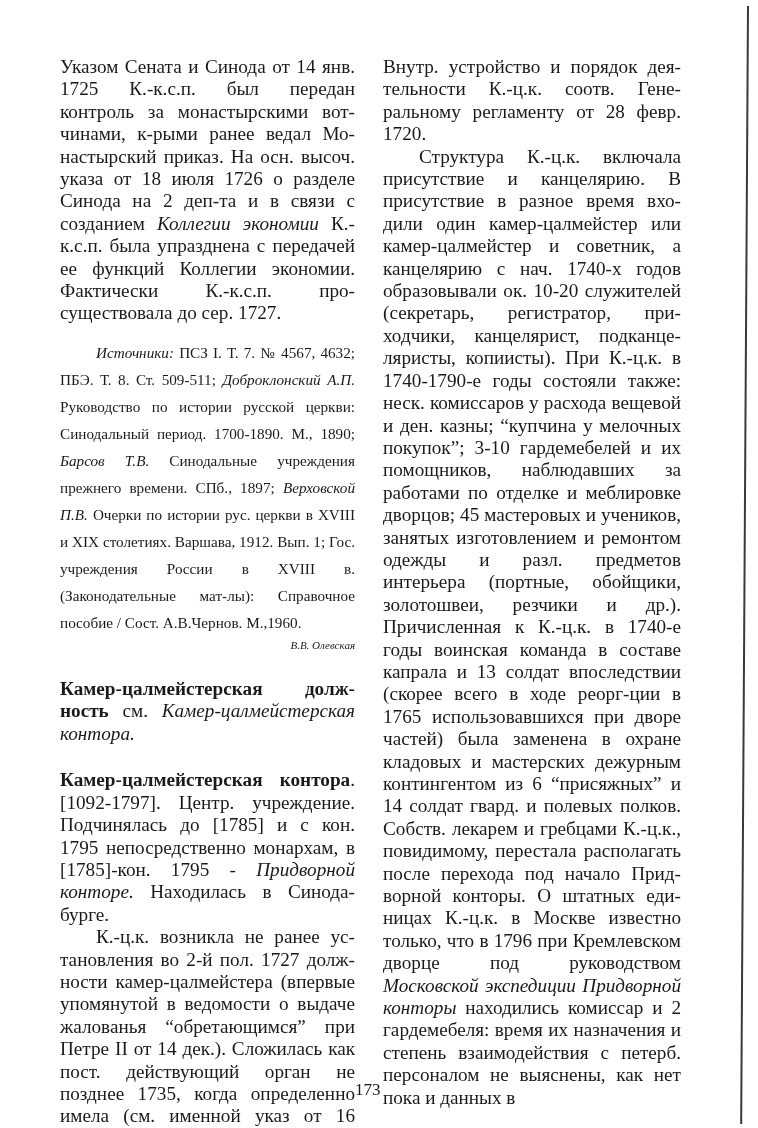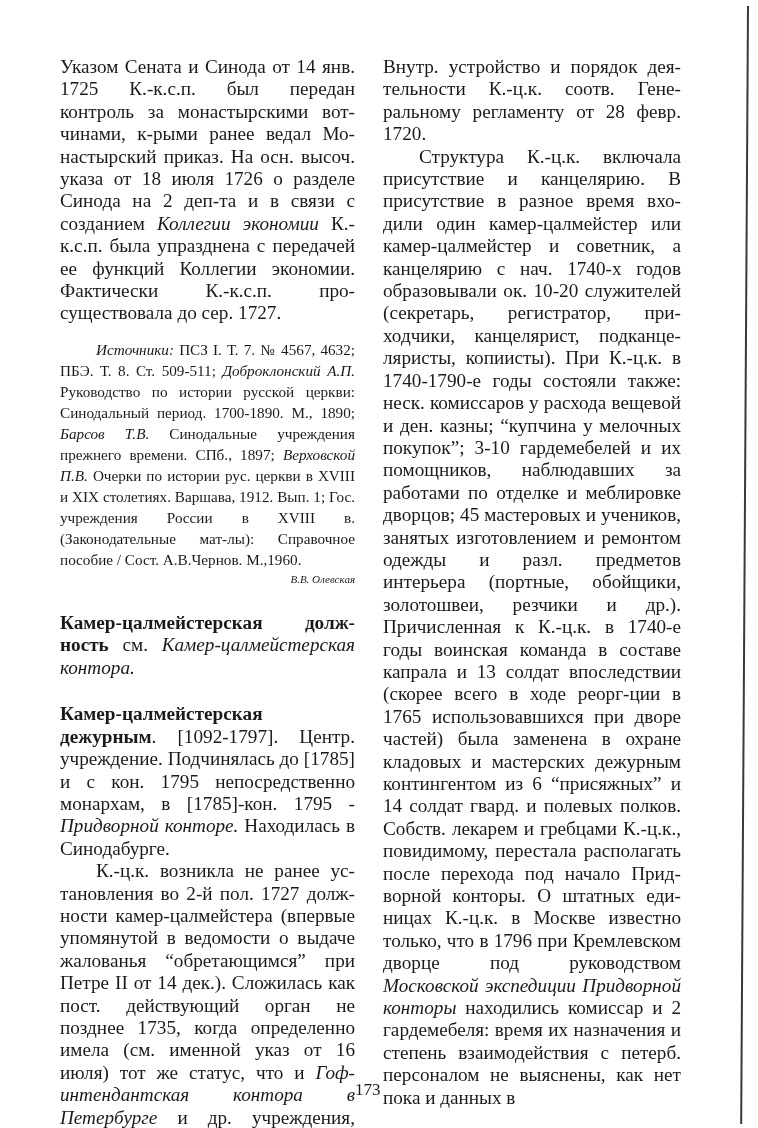--- a/index.html
+++ b/index.html
@@ -34,21 +34,21 @@
       text-align: justify;
       hyphens: manual;
     }
     .col-left { left: 60px; }
     .col-right { left: 383px; width: 298px; }
 
     p { margin: 0; }
     .indent { text-indent: 36px; }
     .sources {
       font-size: 15.2px;
-      line-height: 21px;
+      line-height: 27px;
       text-align: justify;
       margin-top: 14px;
       text-indent: 36px;
     }
     .author {
       font-size: 11px;
       line-height: 18.2px;
       text-align: right;
       font-style: italic;
       margin-top: 0;
@@ -72,21 +72,21 @@
 
 <div class="column col-left">
   <p><span>Указом Сената и Синода от 14 янв. 1725 К.-к.с.п. был передан контроль за монастырскими вот­чинами, к-рыми ранее ведал Мо­настырский приказ. На осн. вы­соч. указа от 18 июля 1726 о раз­деле Синода на 2 деп-та и в связи с созданием </span><i>Коллегии экономии</i><span> К.-к.с.п. была упразднена с пере­дачей ее функций Коллегии эко­номии. Фактически К.-к.с.п. про­существовала до сер. 1727.</span></p>
 
   <p class="sources"><i>Источники:</i><span> ПСЗ I. Т. 7. № 4567, 4632; ПБЭ. Т. 8. Ст. 509-511; </span><i>Доброклон­ский А.П.</i><span> Руководство по истории рус­ской церкви: Синодальный период. 1700-1890. М., 1890; </span><i>Барсов Т.В.</i><span> Синодальные учреждения прежнего времени. СПб., 1897; </span><i>Верховской П.В.</i><span> Очерки по истории рус. церкви в XVIII и XIX столетиях. Вар­шава, 1912. Вып. 1; Гос. учреждения Рос­сии в XVIII в. (Законодательные мат-лы): Справочное пособие / Сост. А.В.Чернов. М.,1960.</span></p>
 
   <p class="author">В.В. Олевская</p>
 
   <p class="entry"><b>Камер-цалмейстерская долж­ность</b><span> см. </span><i>Камер-цалмейстерская контора.</i></p>
 
-  <p class="entry-gap"><b>Камер-цалмейстерская дежурным</b><span>. [1092-1797]. Центр. учреждение. Подчинялась до [1785] и с кон. 1795 непосредственно монархам, в [1785]-кон. 1795 - </span><i>Придворной конторе.</i><span> Находилась в Синода­бурге.</span></p>
+  <p class="entry-gap"><b>Камер-цалмейстерская контора</b><span>. [1092-1797]. Центр. учреждение. Подчинялась до [1785] и с кон. 1795 непосредственно монархам, в [1785]-кон. 1795 - </span><i>Придворной конторе.</i><span> Находилась в Синода­бурге.</span></p>
 
   <p class="indent"><span>К.-ц.к. возникла не ранее ус­тановления во 2-й пол. 1727 долж­ности камер-цалмейстера (впер­вые упомянутой в ведомости о выдаче жалованья “обретающим­ся” при Петре II от 14 дек.). Сло­жилась как пост. действующий орган не позднее 1735, когда оп­ределенно имела (см. именной указ от 16 июля) тот же статус, что и </span><i>Гоф-интендантская кон­тора в Петербурге</i><span> и др. учреж­дения, причисленные ко двору.</span></p>
 </div>
 
 <div class="column col-right">
   <p>Внутр. устройство и порядок дея­тельности К.-ц.к. соотв. Гене­ральному регламенту от 28 февр. 1720.</p>
   <p class="indent"><span>Структура К.-ц.к. включала присутствие и канцелярию. В присутствие в разное время вхо­дили один камер-цалмейстер или камер-цалмейстер и советник, а канцелярию с нач. 1740-х годов образовывали ок. 10-20 служите­лей (секретарь, регистратор, при­ходчики, канцелярист, подканце­ляристы, копиисты). При К.-ц.к. в 1740-1790-е годы состояли также: неск. комиссаров у расхода веще­вой и ден. казны; “купчина у ме­лочных покупок”; 3-10 гардеме­белей и их помощников, наблю­давших за работами по отделке и меблировке дворцов; 45 мастеро­вых и учеников, занятых изготов­лением и ремонтом одежды и разл. предметов интерьера (порт­ные, обойщики, золотошвеи, рез­чики и др.). Причисленная к К.-ц.к. в 1740-е годы воинская ко­манда в составе капрала и 13 сол­дат впоследствии (скорее всего в ходе реорг-ции в 1765 использо­вавшихся при дворе частей) была заменена в охране кладовых и ма­стерских дежурным континген­том из 6 “присяжных” и 14 солдат гвард. и полевых полков. Собств. лекарем и гребцами К.-ц.к., по­видимому, перестала располагать после перехода под начало При­д­ворной конторы. О штатных еди­ницах К.-ц.к. в Москве известно только, что в 1796 при Кремлев­ском дворце под руководством </span><i>Московской экспедиции При­д­ворной конторы</i><span> находились ко­миссар и 2 гардемебеля: время их назначения и степень взаимодей­ствия с петерб. персоналом не вы­яснены, как нет пока и данных в</span></p>
 </div>
 
 <div class="page-number">173</div>

